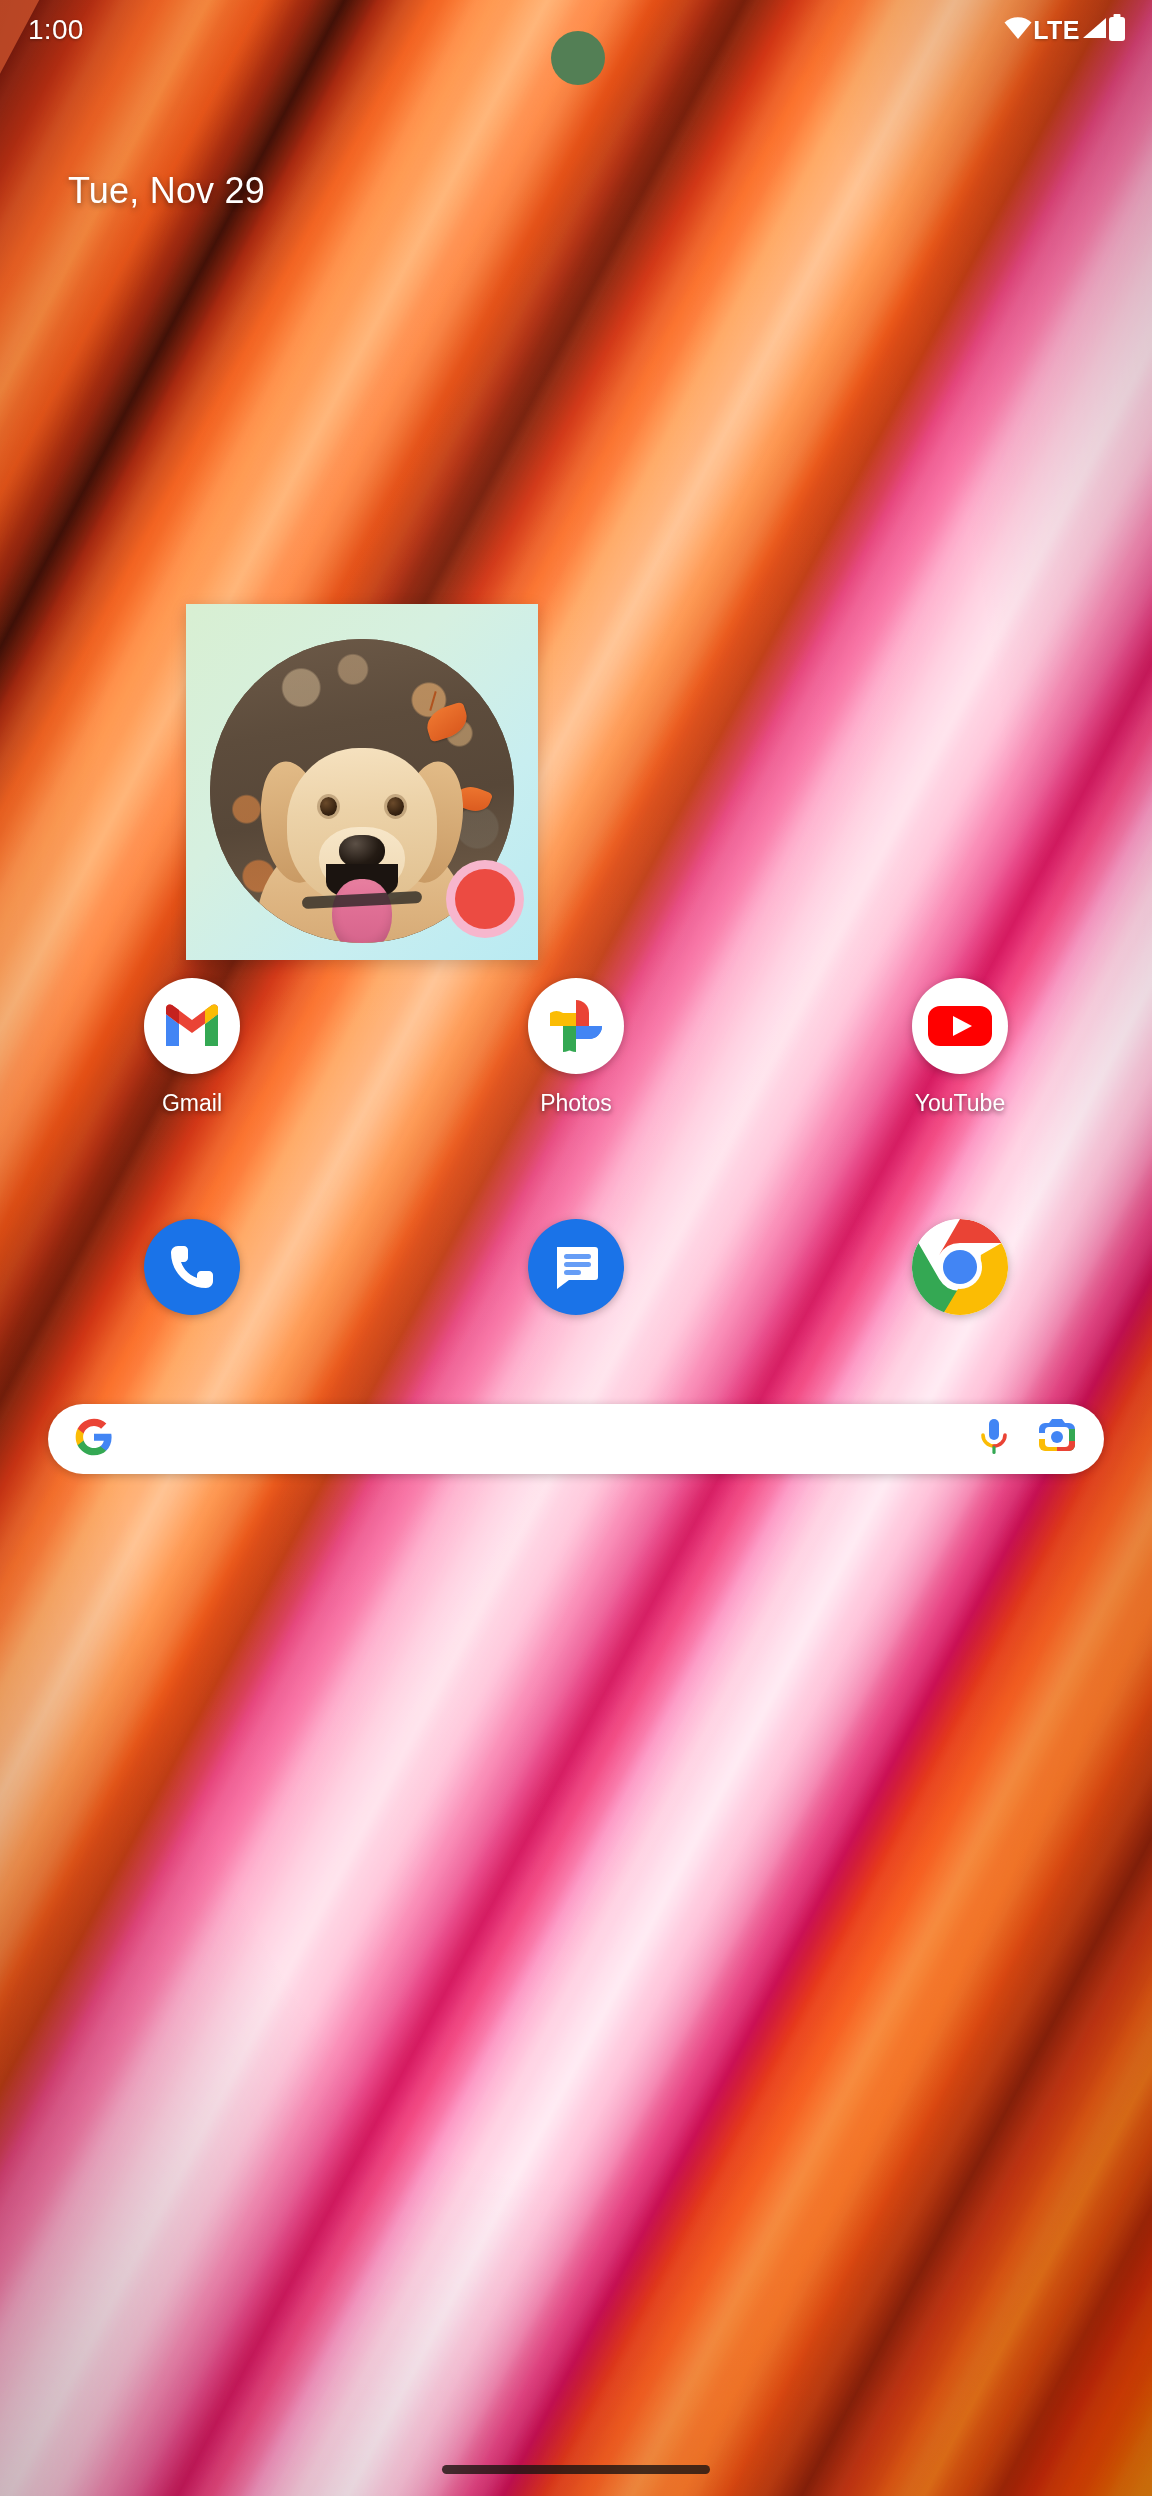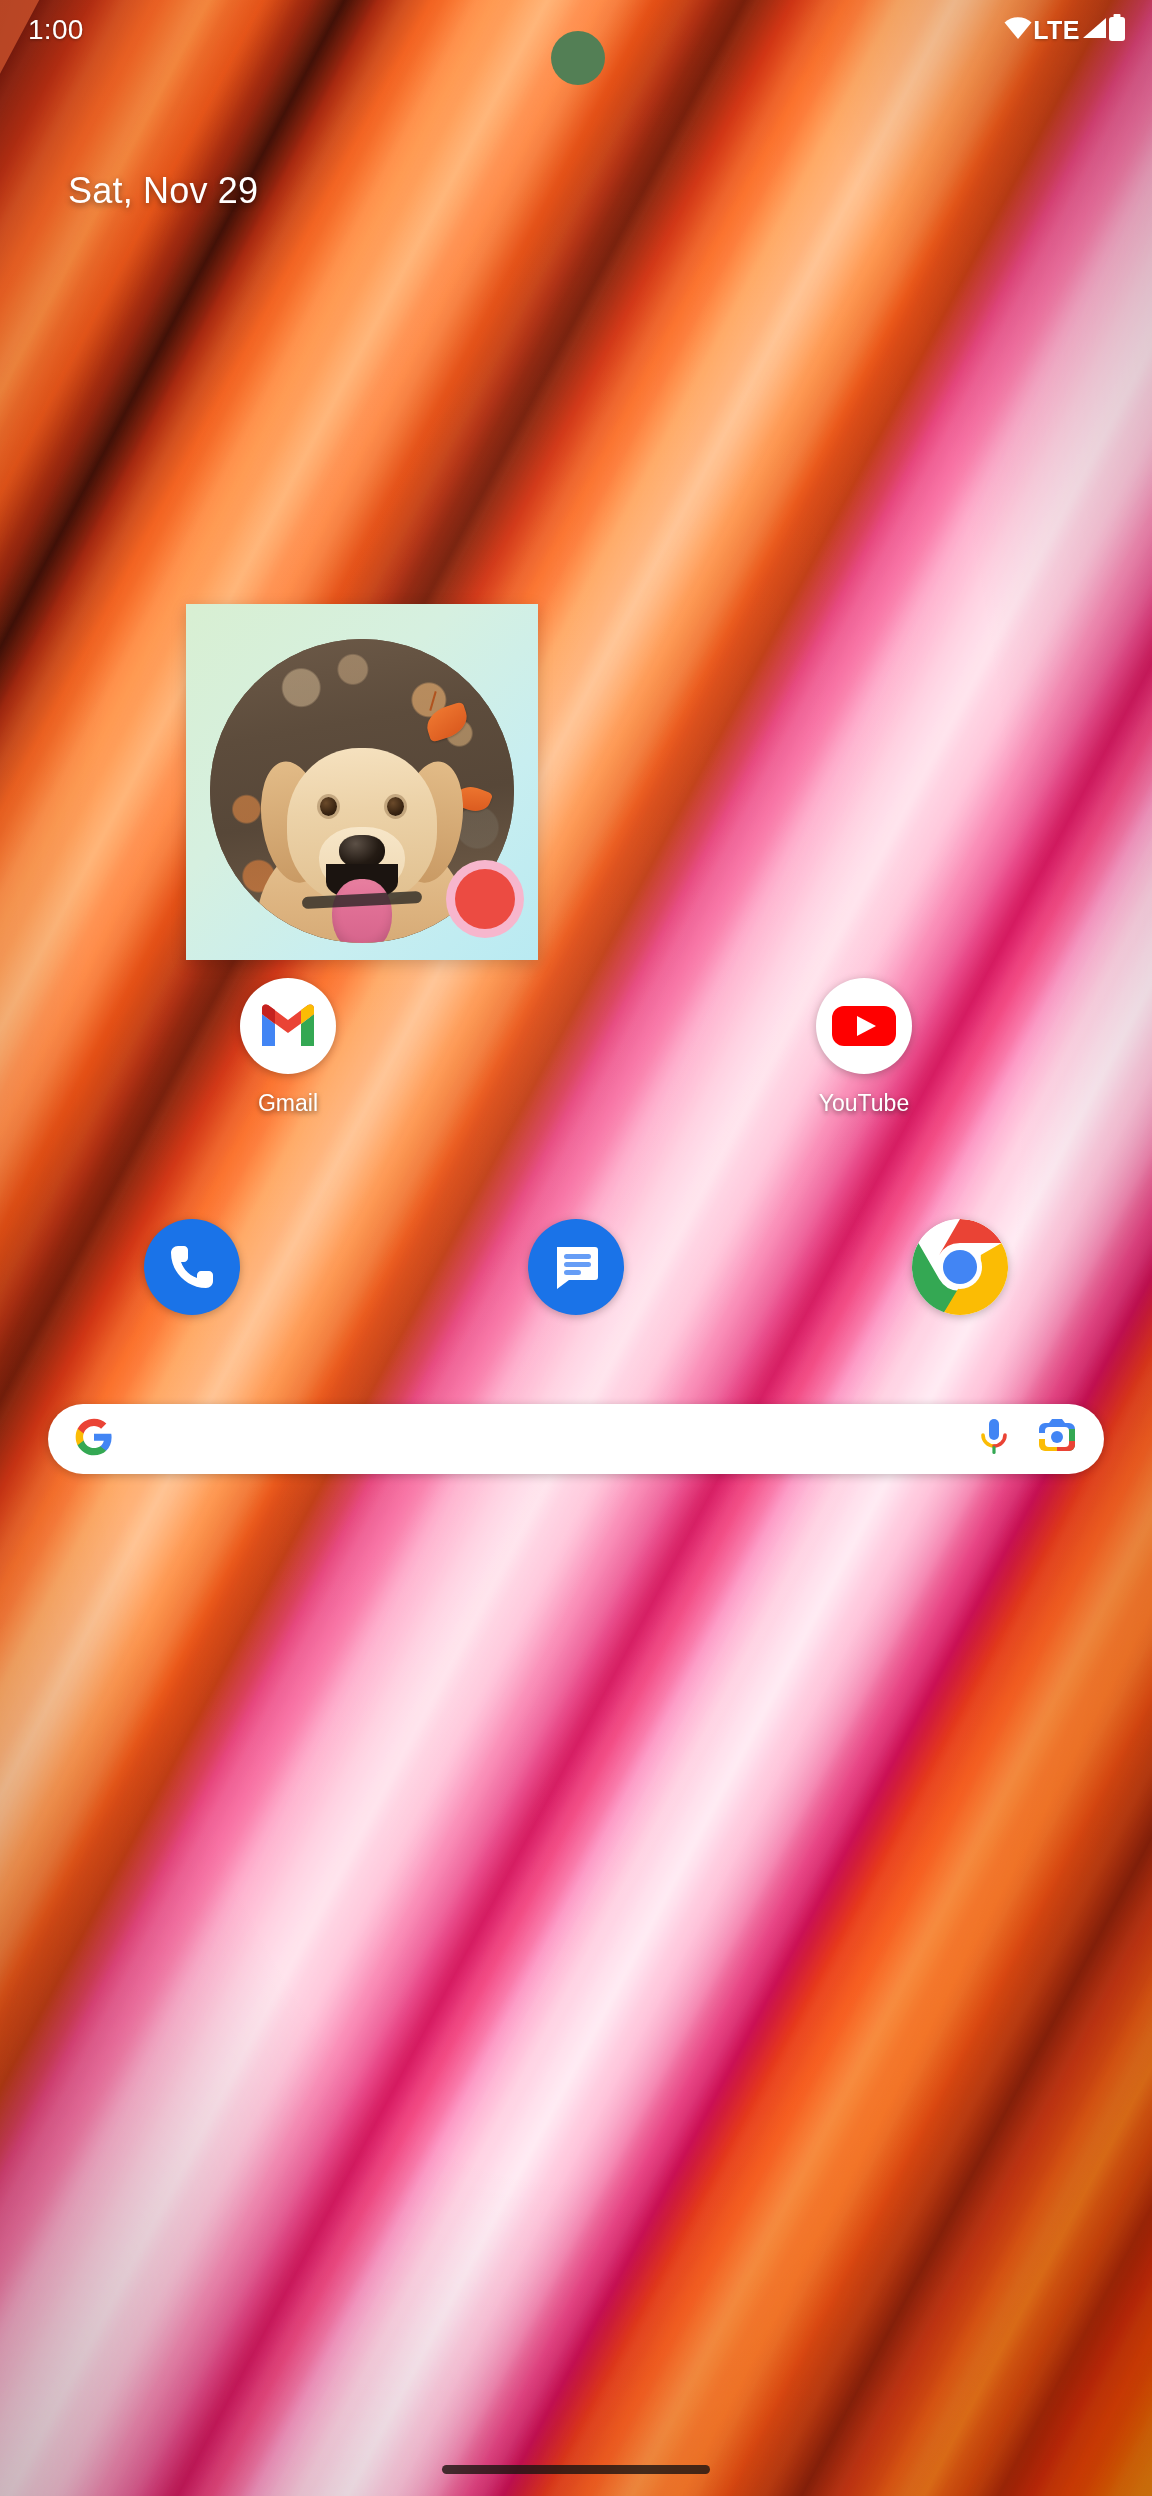--- a/index.html
+++ b/index.html
@@ -385,21 +385,21 @@
       <svg width="18" height="28" viewBox="0 0 18 28">
         <rect x="5.5" y="0" width="7" height="3.5" rx="1" fill="#ffffff"></rect>
         <rect x="1" y="3" width="16" height="24" rx="3" fill="#ffffff"></rect>
       </svg>
     </span>
   </div>
 </div>
 
 <div id="camera-cutout"></div>
 
-<div id="date-widget">Sat, Nov 29</div>
+<div id="date-widget">Tue, Nov 29</div>
 
 <div id="photo-widget">
   <div class="photo-circle">
     <div class="pet-bg"></div>
     <div class="stem"></div>
     <div class="leaf l1"></div>
     <div class="leaf l2"></div>
     <div class="leaf l3"></div>
     <div class="dog">
       <div class="body"></div>
@@ -428,20 +428,36 @@
         <path d="M5 44 L5 12 L18 22 L18 44 Z" fill="#4285f4"></path>
         <path d="M57 44 L57 12 L44 22 L44 44 Z" fill="#34a853"></path>
         <path d="M5 12 L5 6 A4 4 0 0 1 11 3 L31 18 L51 3 A4 4 0 0 1 57 6 L57 12 L31 31 Z" fill="#ea4335"></path>
         <path d="M5 6 A4 4 0 0 1 11 3 L18 8 L18 22 L5 12 Z" fill="#c5221f"></path>
         <path d="M57 6 A4 4 0 0 0 51 3 L44 8 L44 22 L57 12 Z" fill="#fbbc04"></path>
       </svg>
     </div>
     <div class="app-label">Gmail</div>
   </div>
 
+  <div class="app-cell">
+    <div class="app-icon">
+      <svg width="60" height="60" viewBox="0 0 60 60">
+        <path d="M30 30 L30 6 A12 12 0 0 1 30 30 Z" fill="#ea4335" transform="translate(0,0)"></path>
+        <path d="M30 4 A13 13 0 0 1 43 17 L43 30 L30 30 Z" fill="#ea4335"></path>
+        <path d="M30 30 L17 30 A13 13 0 0 1 30 17 Z M30 17 L30 30 L17 30 A13 13 0 0 1 30 17 Z" fill="#fbbc04"></path>
+        <path d="M4 17 A13 13 0 0 1 17 4 L30 4 L30 17 L4 17 Z" fill="#fbbc04" transform="translate(0,13) rotate(0)"></path>
+        <path d="M4 30 L4 17 A13 13 0 0 1 17 17 L30 30 Z" fill="#fbbc04"></path>
+        <path d="M30 30 L30 43 A13 13 0 0 1 17 56 L17 43 A13 13 0 0 0 30 30 Z" fill="#34a853"></path>
+        <path d="M17 30 L30 30 L30 56 A13 13 0 0 1 17 43 Z" fill="#34a853"></path>
+        <path d="M30 30 L56 30 A13 13 0 0 1 43 43 L30 43 Z" fill="#4285f4"></path>
+        <path d="M30 43 L30 30 L56 30 A13 13 0 0 1 43 43 Z" fill="#4285f4"></path>
+      </svg>
+    </div>
+    <div class="app-label">Photos</div>
+  </div>
 
   <div class="app-cell">
     <div class="app-icon">
       <svg width="66" height="48" viewBox="0 0 66 48">
         <rect x="1" y="4" width="64" height="40" rx="12" fill="#ff0000"></rect>
         <path d="M26 14 L45 24 L26 34 Z" fill="#ffffff"></path>
       </svg>
     </div>
     <div class="app-label">YouTube</div>
   </div>

